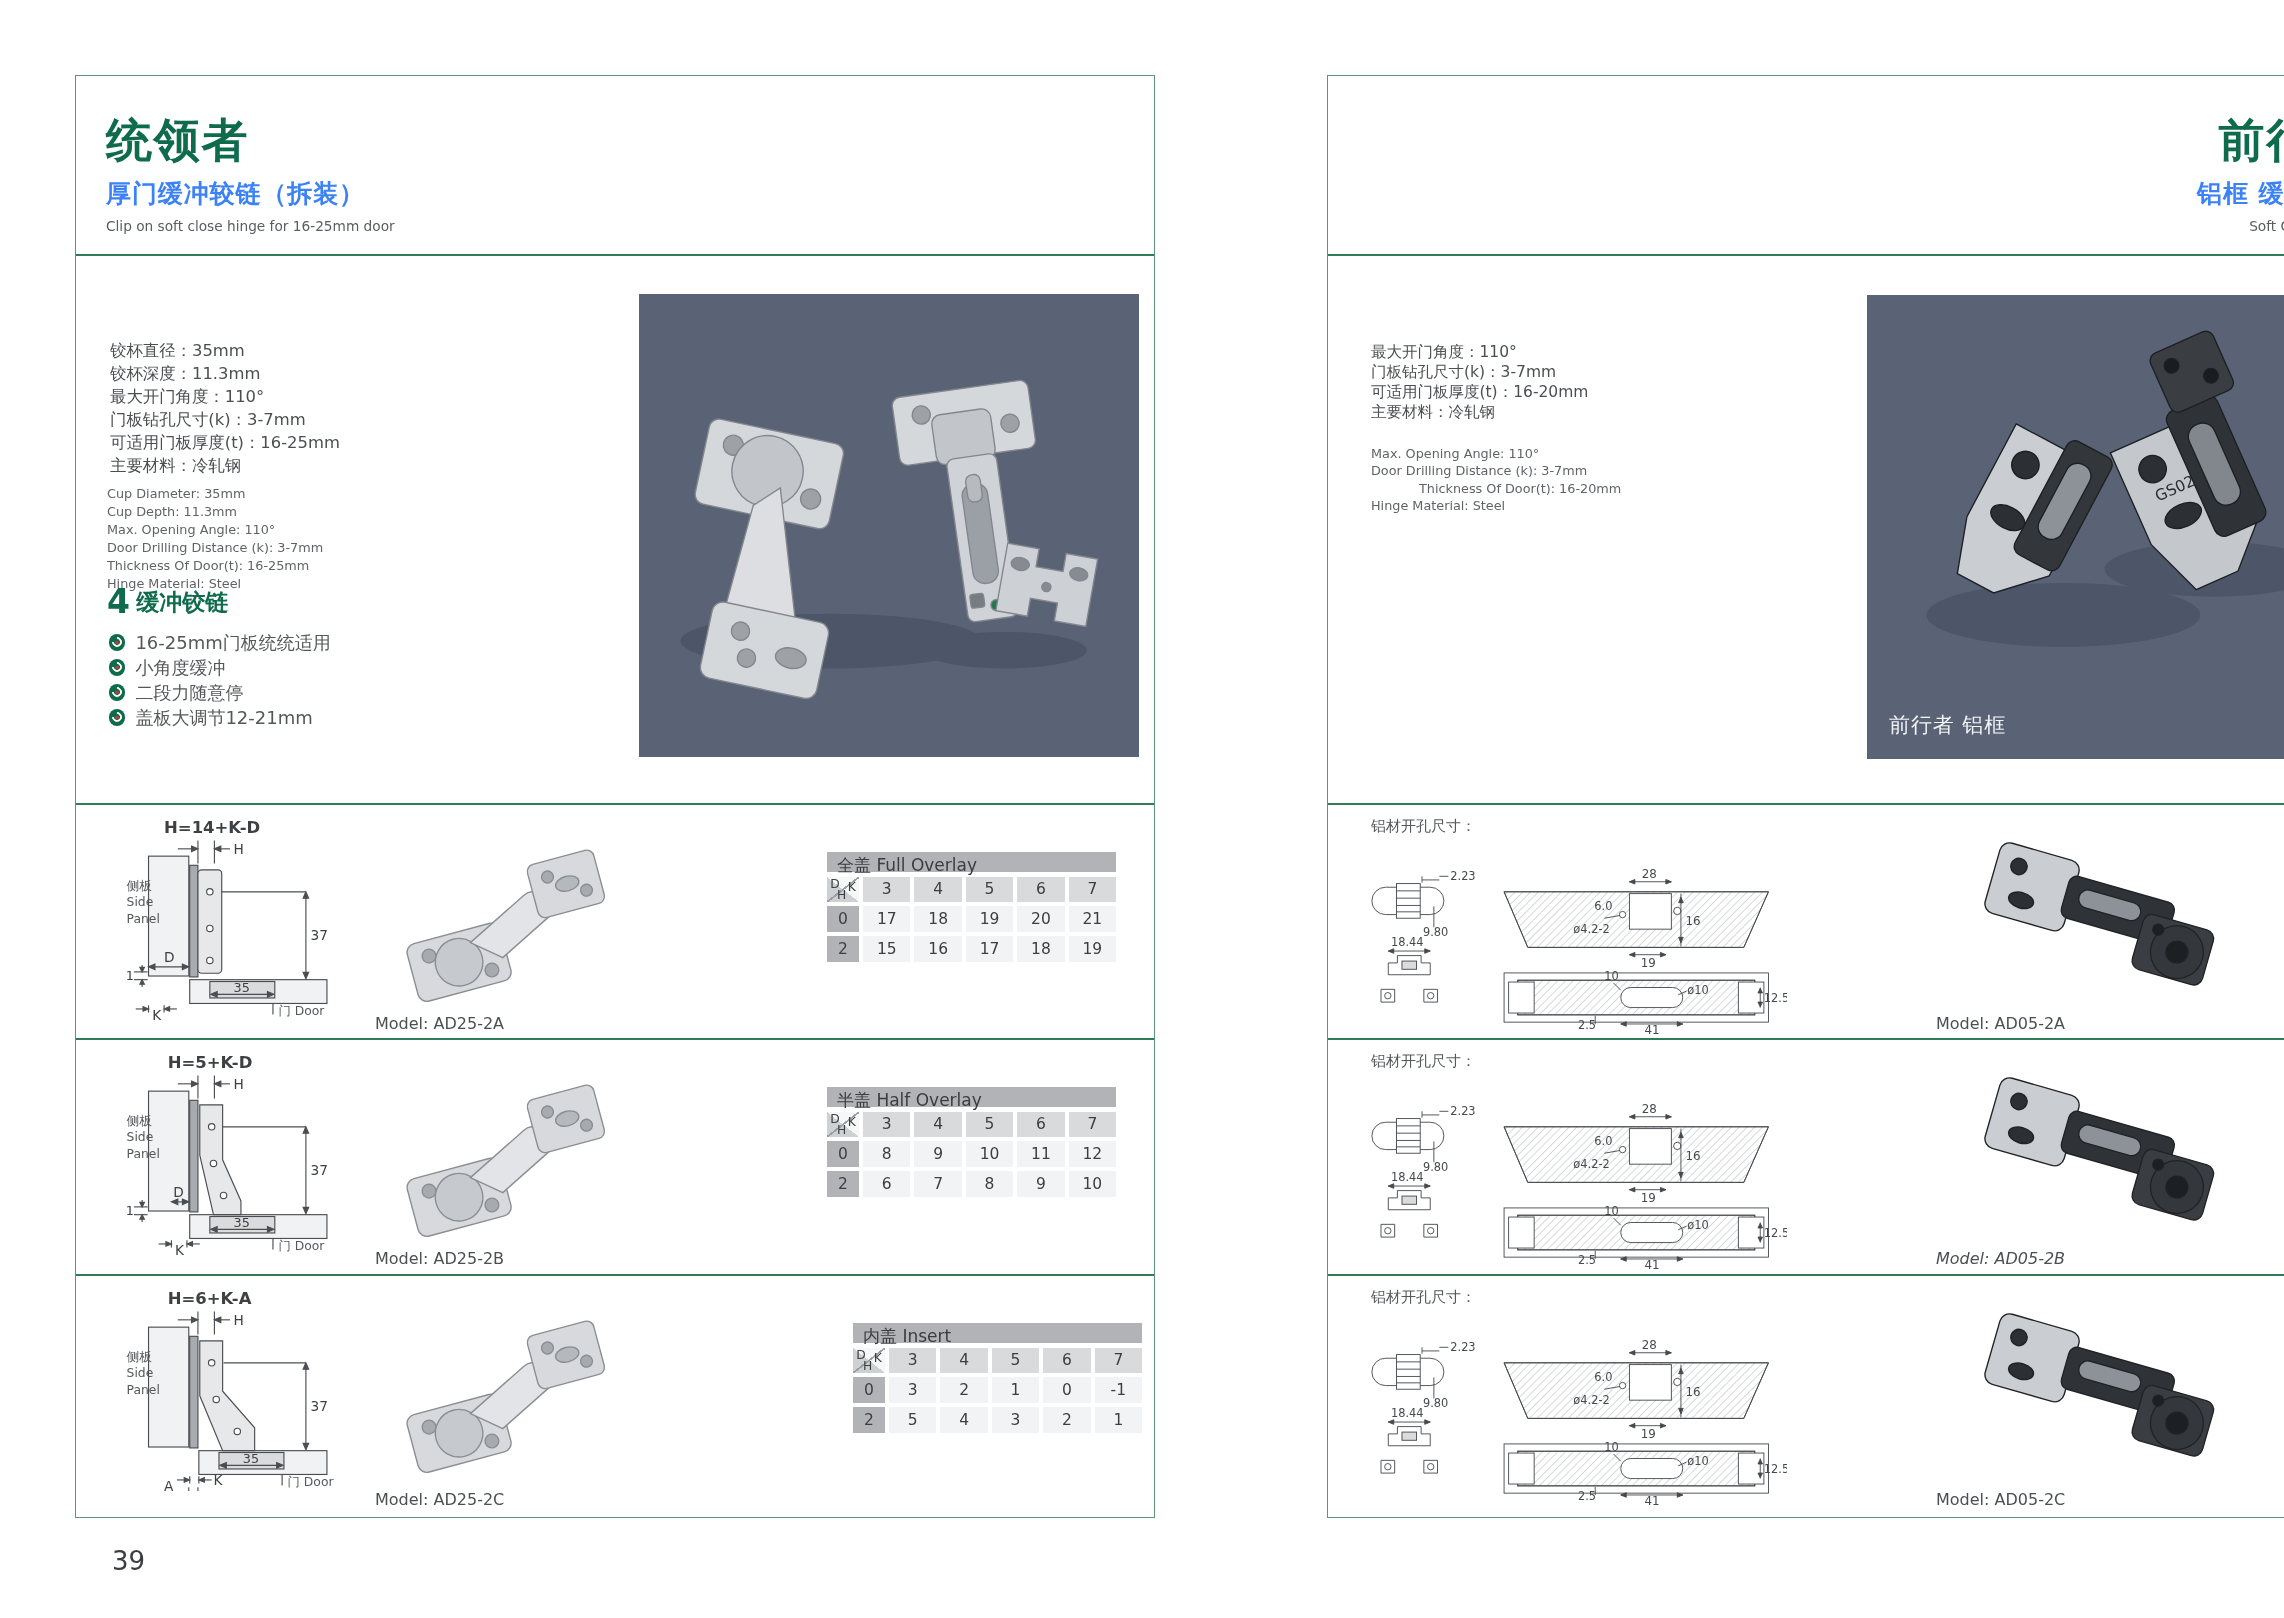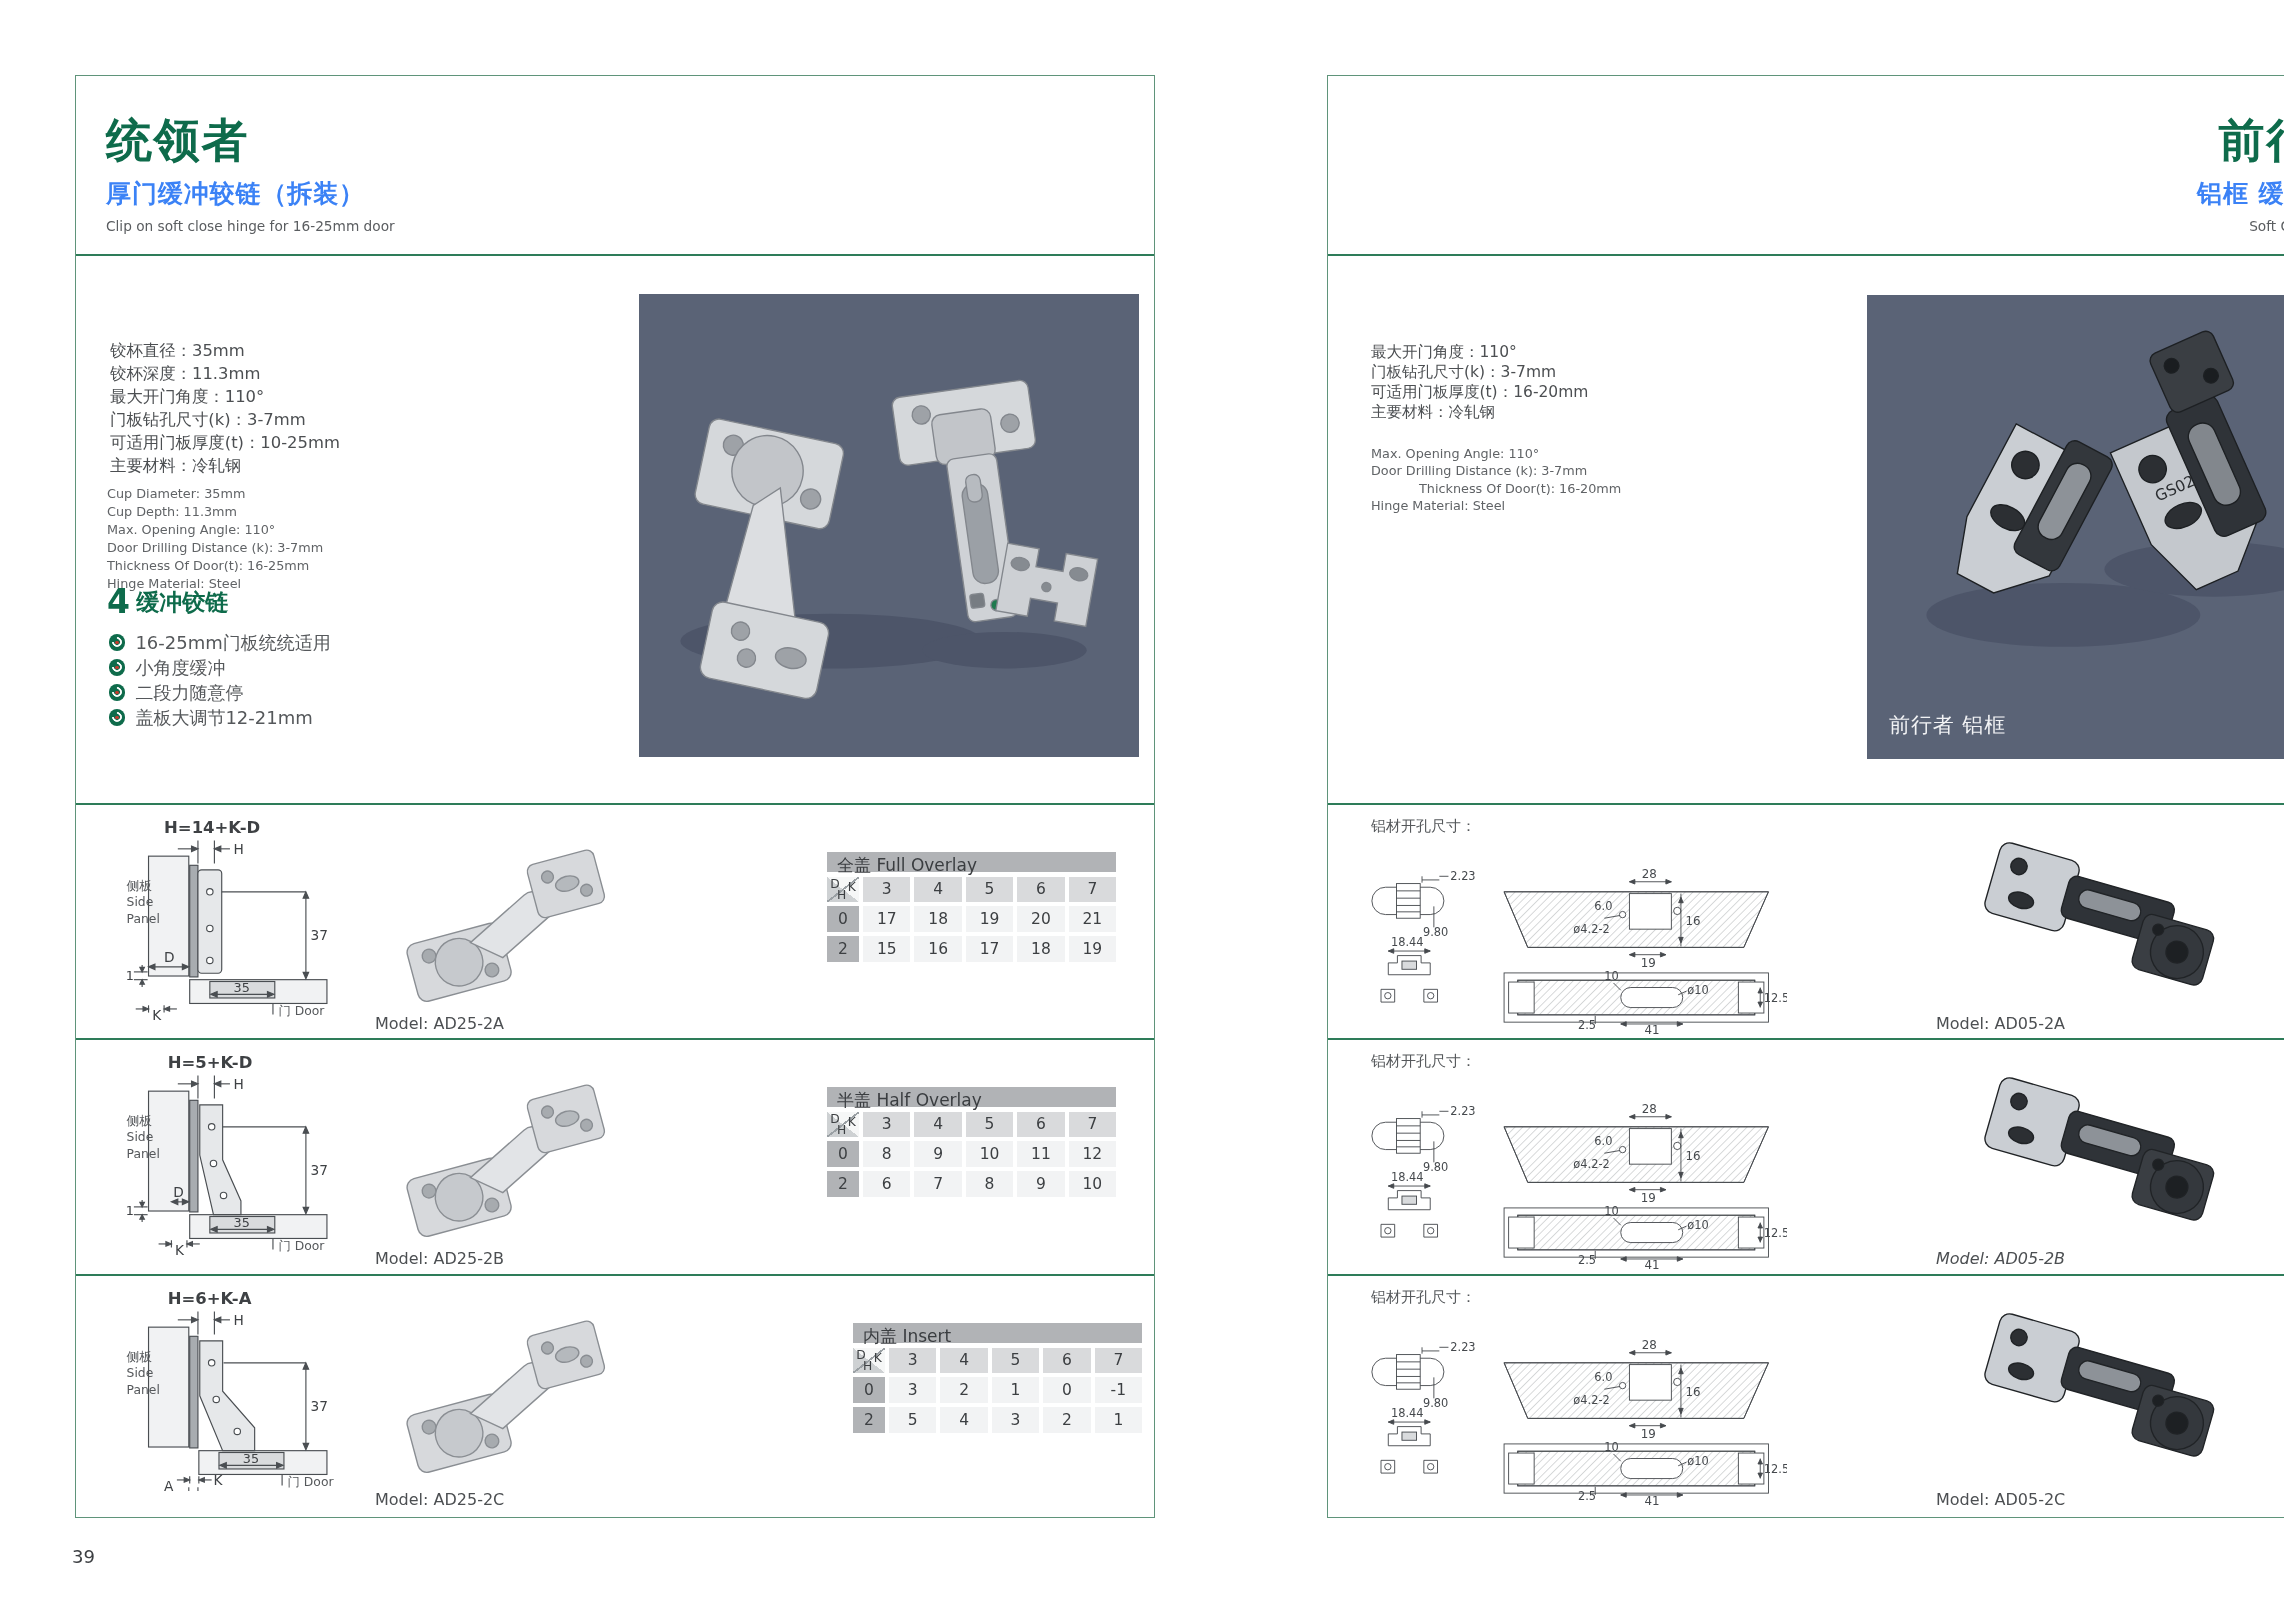--- a/index.html
+++ b/index.html
@@ -43,40 +43,40 @@
   .rowh{background:#b1b3b6;}
   .val{background:#f2f3f4;}
   .corner{position:relative;background-image:
      linear-gradient(to bottom right, transparent calc(50% - 0.9px), #9aa0a4 calc(50% - 0.9px), #9aa0a4 calc(50% + 0.9px), transparent calc(50% + 0.9px)),
      linear-gradient(to top right, #ced1d3 50%, #f6f7f7 50%);}
   .corner span{position:absolute;font-size:12.3px;line-height:12.3px;}
   .cD{top:1.4px;left:3.2px;}
   .cK{top:4.6px;right:3.2px;}
   .cH{bottom:1.4px;left:46%;transform:translateX(-50%);}
   
-  .pagenum{position:absolute;font-size:18px;color:#3c3f42;}
+  .pagenum{position:absolute;font-size:26px;color:#3c3f42;margin-left:40px;}
   svg text{font-family:"DejaVu Sans","Liberation Sans",sans-serif;}
 </style>
 </head>
 <body>
 
 <div class="sheet">
 
   <div class="page" id="pageL">
     <div class="title-cn" style="left:30px;top:34px;">统领者</div>
     <div class="sub-cn" style="left:30px;top:101px;">厚门缓冲较链（拆装）</div>
     <div class="sub-en" style="left:30px;top:142px;">Clip on soft close hinge for 16-25mm door</div>
     <div class="sep" style="top:178px;"></div>
 
     <div class="abs" style="left:34px;top:255px;margin-top:8px;">
       <div class="cnspec">铰杯直径：35mm</div>
       <div class="cnspec">铰杯深度：11.3mm</div>
       <div class="cnspec">最大开门角度：110°</div>
       <div class="cnspec">门板钻孔尺寸(k)：3-7mm</div>
-      <div class="cnspec">可适用门板厚度(t)：10-25mm</div>
+      <div class="cnspec">可适用门板厚度(t)：16-25mm</div>
       <div class="cnspec">主要材料：冷轧钢</div>
     </div>
     <div class="abs" style="left:31px;top:409px;">
       <div class="enspec">Cup Diameter: 35mm</div>
       <div class="enspec">Cup Depth: 11.3mm</div>
       <div class="enspec">Max. Opening Angle: 110°</div>
       <div class="enspec">Door Drilling Distance (k): 3-7mm</div>
       <div class="enspec">Thickness Of Door(t): 16-25mm</div>
       <div class="enspec">Hinge Material: Steel</div>
     </div>

